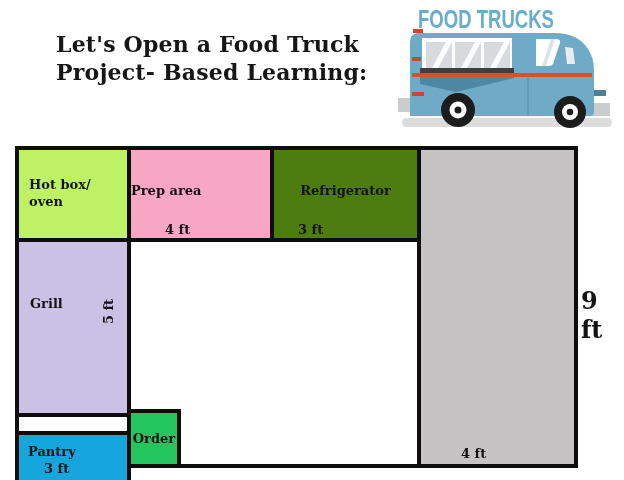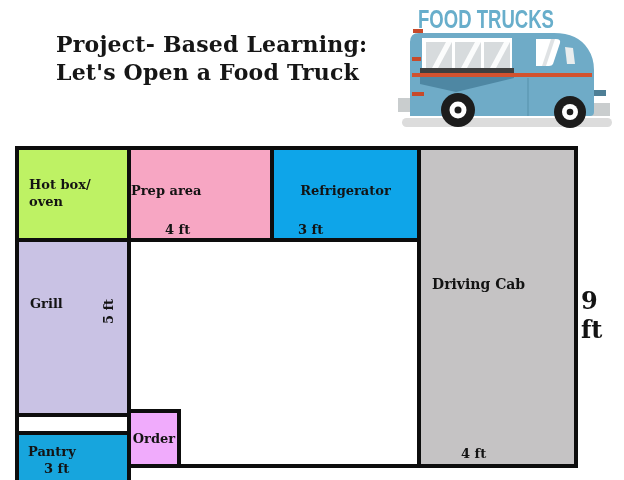--- a/index.html
+++ b/index.html
@@ -50,22 +50,22 @@
   .r-pickup .lbl{position:static;line-height:16px;}
   .height-label{
     position:absolute;left:581px;top:286px;
     font-size:24px;font-weight:bold;color:#131313;
   }
 </style>
 </head>
 <body>
 
 <div class="title">
+  <div>Let's Open a Food Truck</div>
   <div>Project- Based Learning:</div>
-  <div>Let's Open a Food Truck</div>
 </div>
 
 <div class="truck-wrap">
   <svg width="226" height="140" viewBox="0 0 226 140">
     <text x="90" y="26" text-anchor="middle" font-size="26" font-weight="bold" font-family="'Liberation Sans',sans-serif" textLength="136" lengthAdjust="spacingAndGlyphs" fill="#68aecb">FOOD TRUCKS</text>
     <rect x="6" y="116" width="210" height="9" rx="4.5" fill="#dcdcdc"></rect>
     <rect x="2" y="96" width="13" height="14" fill="#c9cdce"></rect>
     <rect x="188" y="101" width="26" height="13" fill="#c9cdce"></rect>
     <path d="M14,114 L14,40 Q14,31 23,31 L158,31 Q182,31 192,47 Q198,56 198,68 L198,110 Q198,114 194,114 Z" fill="#6fabc7"></path>
     <rect x="26" y="36" width="90" height="33" fill="#ffffff"></rect>
@@ -108,40 +108,39 @@
   <div class="room r-hotbox" style="background-color: #bef264;">
     <span class="lbl">Hot box/
 oven</span>
   </div>
 
   <div class="room r-prep" style="background-color: rgb(247, 166, 195);">
     <span class="lbl">Prep area</span>
     <span class="size">4 ft</span>
   </div>
 
-  <div class="room r-fridge" style="background-color: #0ea5e9;">
+  <div class="room r-fridge" style="background-color: #4d7c0f;">
     <span class="lbl">Refrigerator</span>
     <span class="size">3 ft</span>
   </div>
 
   <div class="room r-cab" style="background-color: rgb(197, 195, 196);">
-    <span class="lbl">Driving Cab</span>
     <span class="size">4 ft</span>
   </div>
 
   <div class="room r-grill" style="background-color: rgb(201, 194, 228);">
     <span class="lbl">Grill</span>
     <span class="size">5 ft</span>
   </div>
 
   <div class="room r-pantry" style="background-color: rgb(23, 165, 221);">
     <span class="lbl">Pantry</span>
     <span class="size">3 ft</span>
   </div>
 
-  <div class="room r-order" style="background-color: #f0abfc;">
+  <div class="room r-order" style="background-color: #22c55e;">
     <span class="lbl">Order</span>
   </div>
 
 
 </div>
 
 <div class="height-label">9 ft</div>
 
 </body></html>

